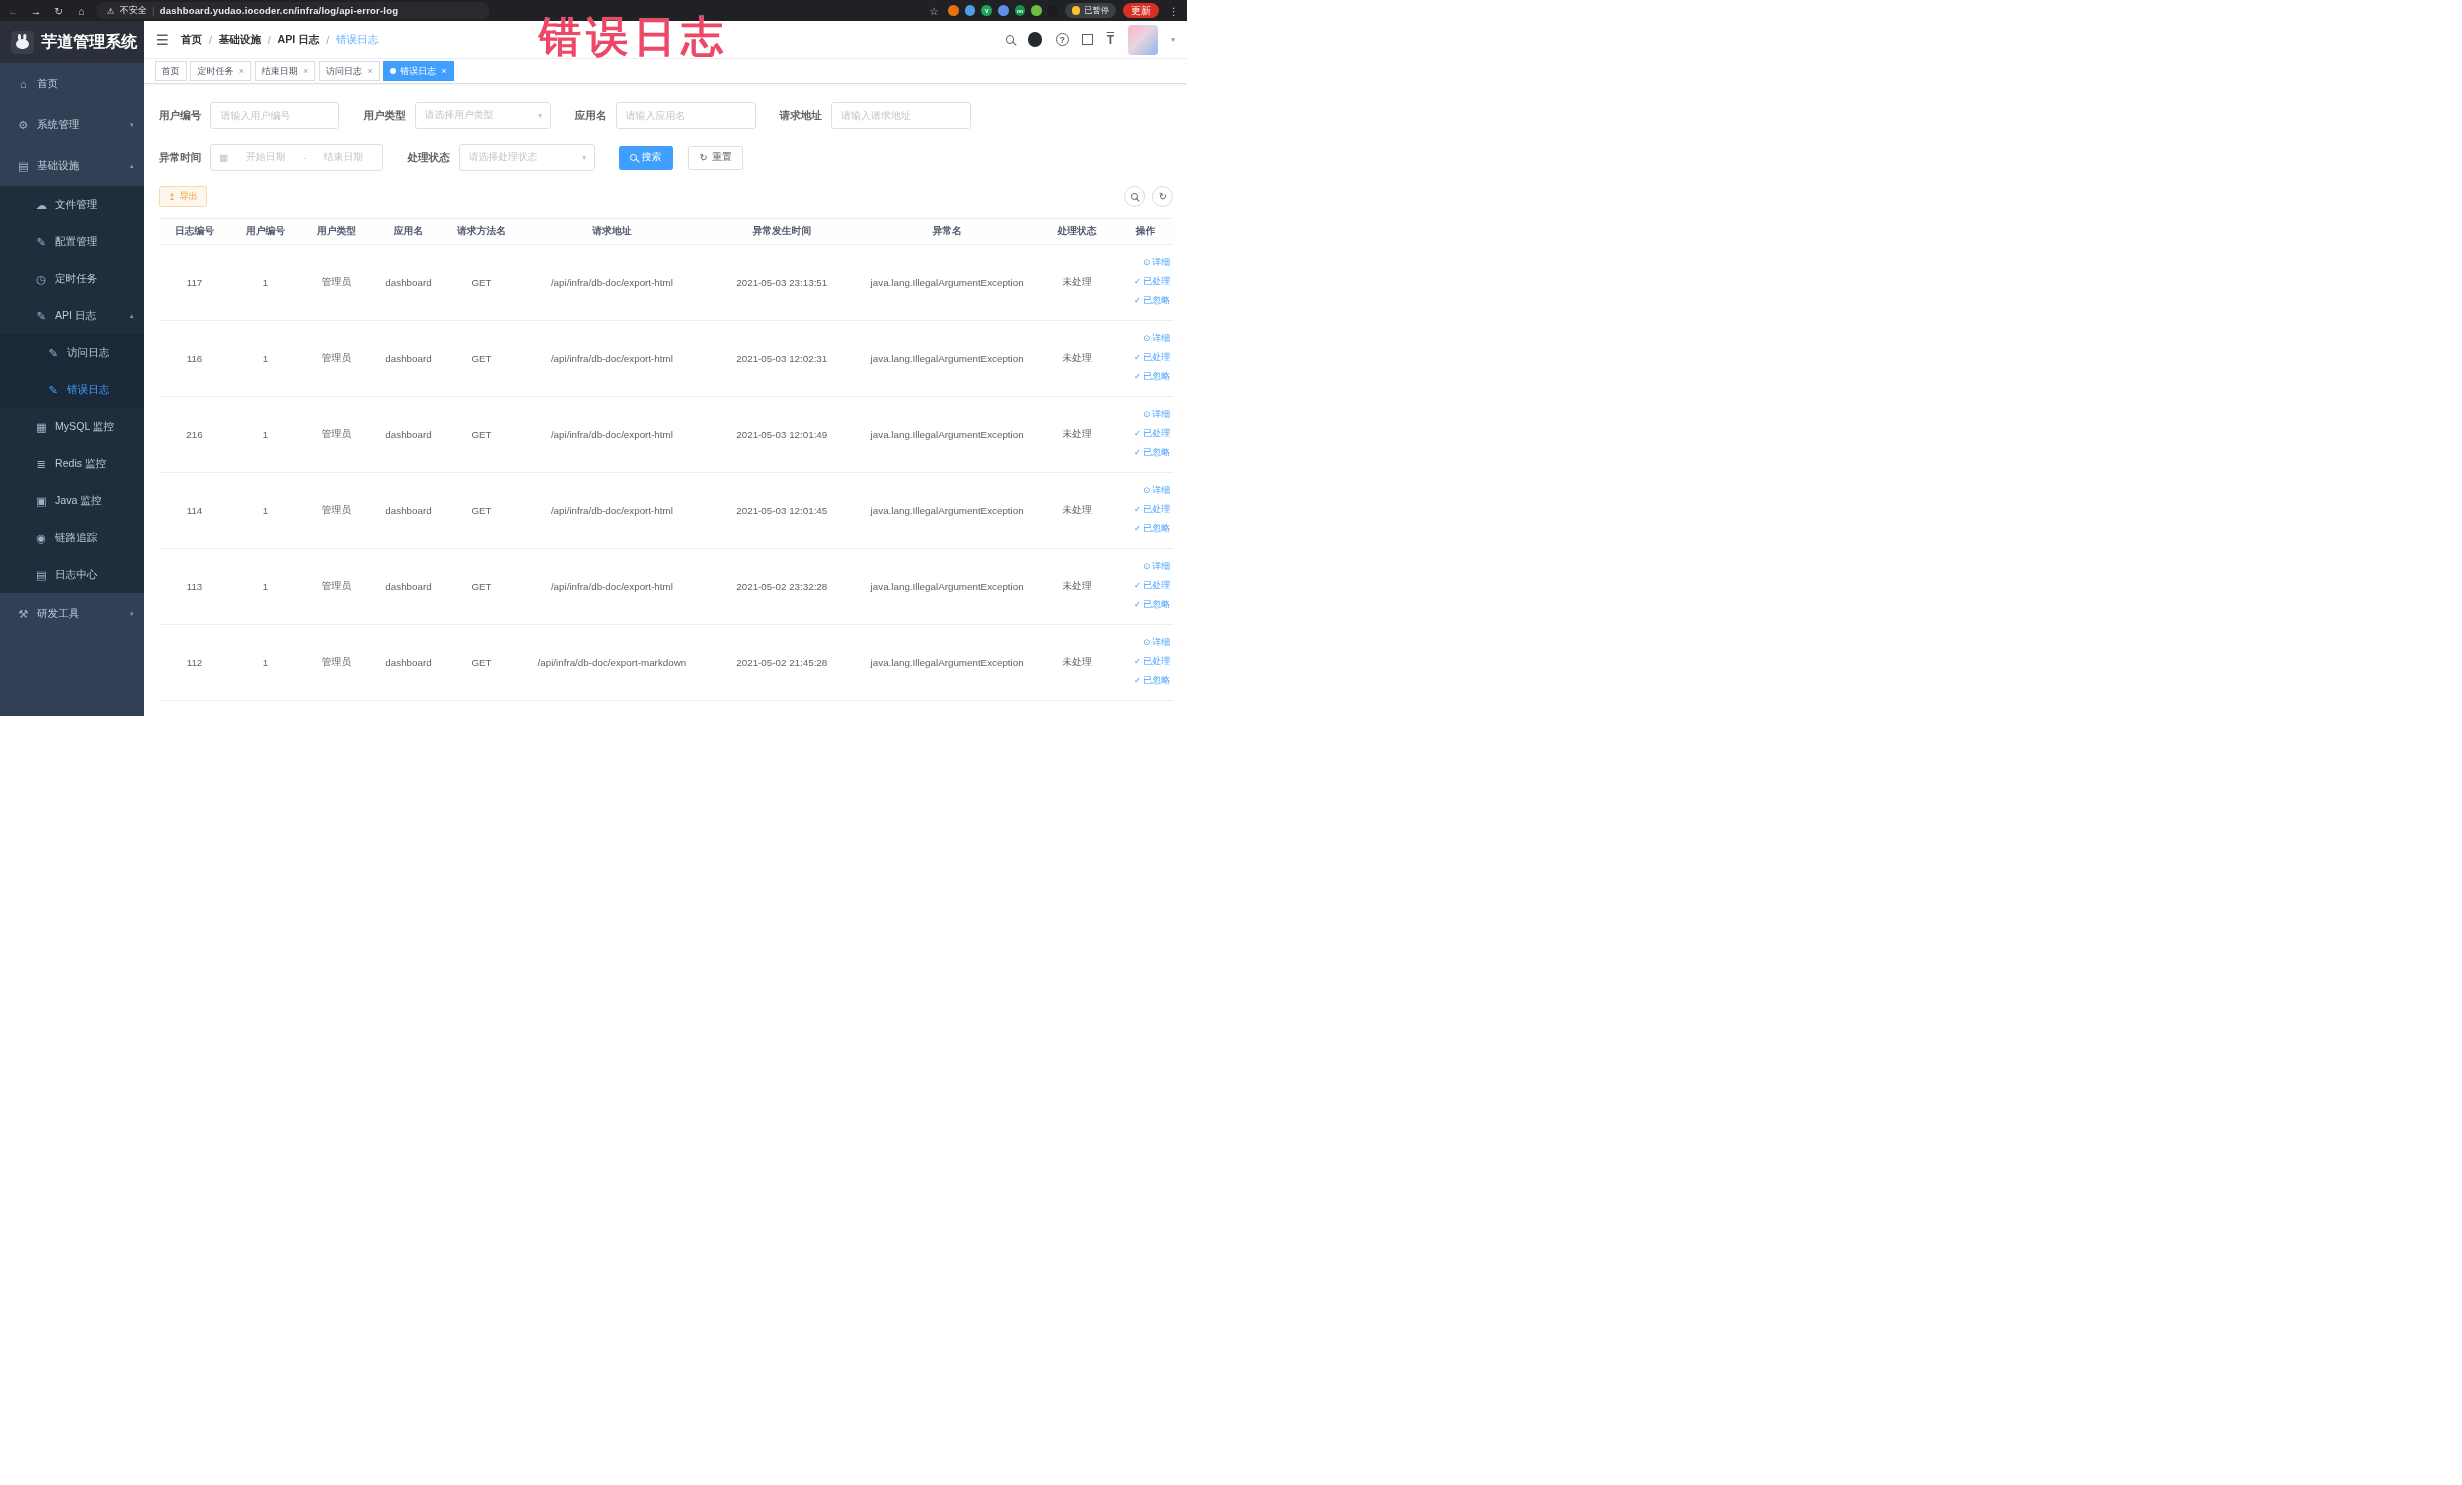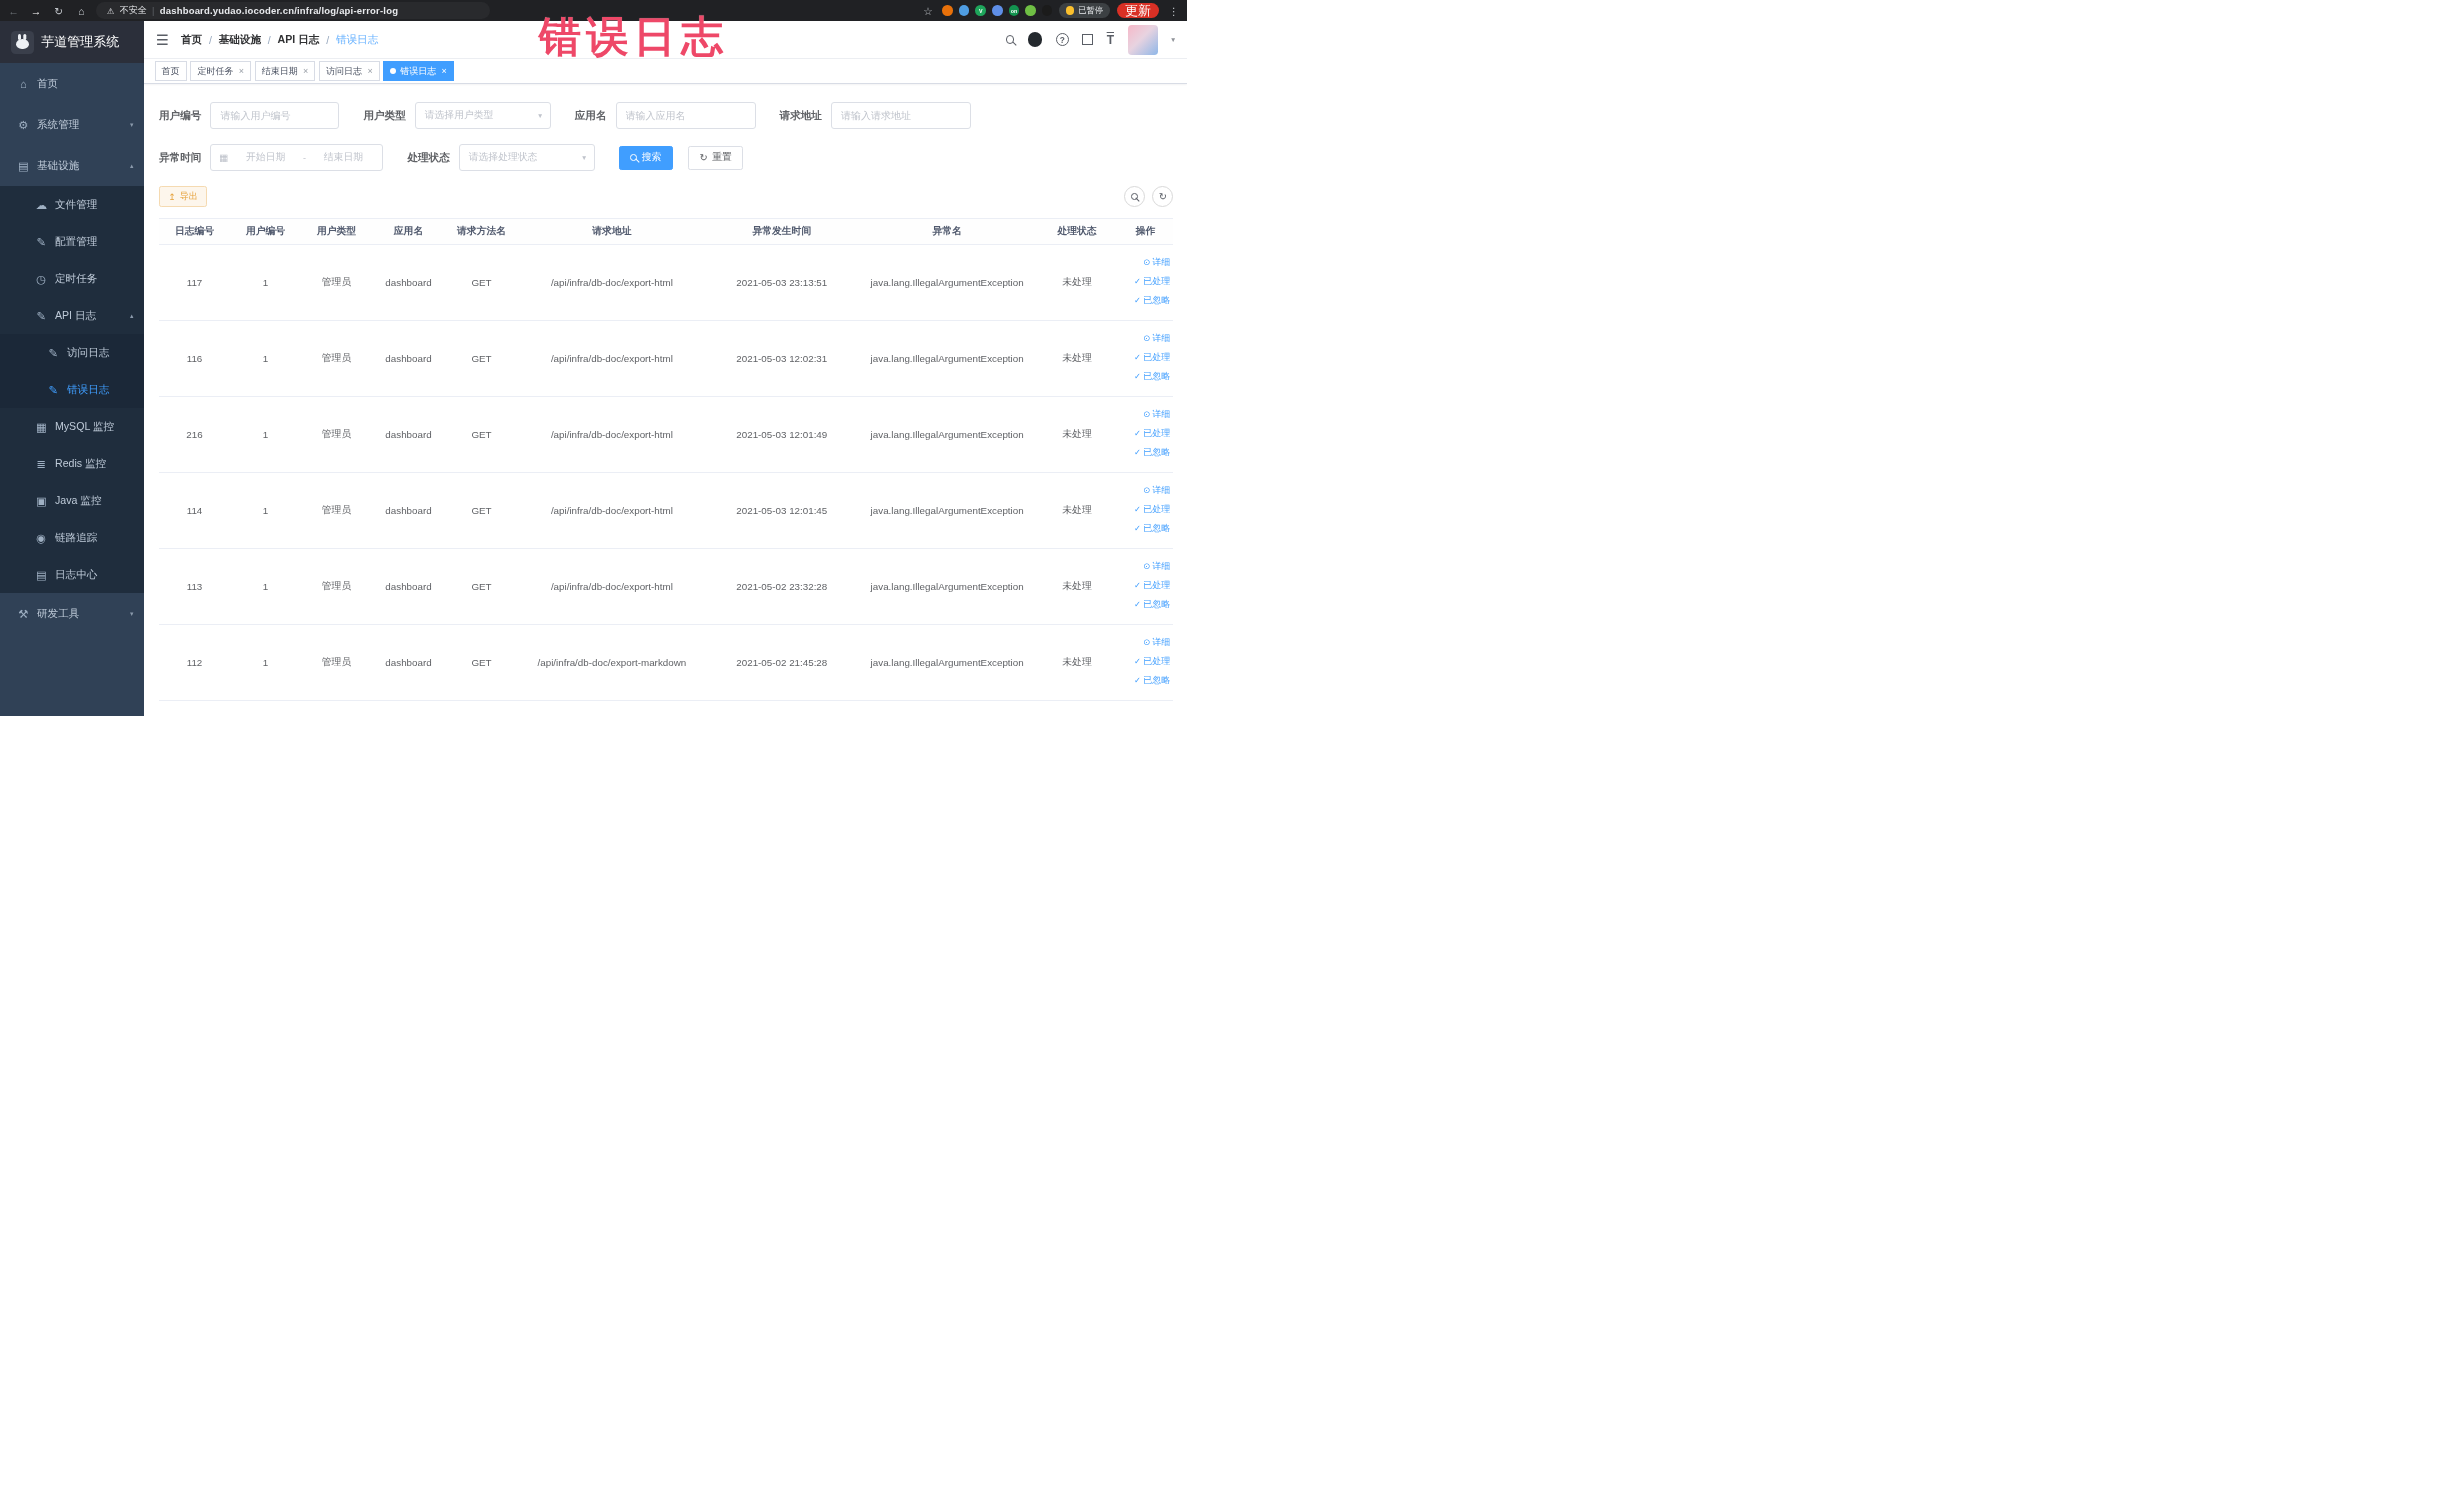--- a/index.html
+++ b/index.html
@@ -14,32 +14,32 @@
   .omnibox { display:flex; align-items:center; gap:5.3px; background:#292a2d; border-radius:10.6px; height:16.7px; padding:0 10.6px; flex:0 1 auto; min-width:394px; }
   .warn { color:#e8eaed; font-size:8.3px; }
   .sec { color:#e8eaed; font-size:9px; }
   .pipe { color:#5f6368; font-size:9px; }
   .url { color:#e8eaed; font-size:9.5px; font-weight:600; letter-spacing:0.2px; white-space:nowrap; }
   .chrome-right { margin-left:auto; display:flex; align-items:center; gap:6.8px; }
   .extensions { display:flex; align-items:center; gap:6px; }
   .ext { width:10.6px; height:10.6px; border-radius:50%; display:inline-flex; align-items:center; justify-content:center; font-size:5.3px; color:#fff; font-weight:bold; cursor:pointer; }
   .paused { display:flex; align-items:center; gap:3.8px; background:#3c4043; border-radius:8.3px; height:15px; padding:0 6.8px; font-size:8.3px; color:#e8eaed; cursor:pointer; }
   .face { width:8.3px; height:8.3px; border-radius:50%; background:#fbc02d; display:inline-block; }
-  .update { background:#d93025; color:#fff; border-radius:8.3px; height:15px; display:flex; align-items:center; padding:0 8.3px; font-size:13px; cursor:pointer; }
+  .update { background:#d93025; color:#fff; border-radius:8.3px; height:15px; display:flex; align-items:center; padding:0 8.3px; font-size:10px; cursor:pointer; }
 
   
   .watermark { position:absolute; left:539px; top:9px; z-index:99; font-size:42px; font-weight:800; color:#ee4868; letter-spacing:5.3px; text-shadow:0 0 0.8px rgba(255,255,255,.6); pointer-events:none; }
 
   
   .sidebar { position:absolute; top:21px; left:0; bottom:0; width:144px; background:#304156; z-index:10; }
   .logo { height:42px; background:#2b2f3a; display:flex; align-items:center; gap:7.6px; padding:0 10.6px; }
   .logo-img { width:23px; height:23px; background:#3a3f4b; border-radius:4.5px; position:relative; flex:none; }
   .logo-img::before { content:""; position:absolute; left:7.6px; top:3px; width:3px; height:6.8px; background:#eef1f5; border-radius:1.5px; box-shadow:5.3px 0 0 #eef1f5; }
   .logo-img::after { content:""; position:absolute; left:5.3px; top:8.3px; width:13px; height:10.6px; background:#eef1f5; border-radius:50% 50% 46% 46%; }
-  .logo-title { color:#fff; font-size:13px; font-weight:400; white-space:nowrap; }
+  .logo-title { color:#fff; font-size:16px; font-weight:700; white-space:nowrap; }
   .menu-item { display:flex; align-items:center; height:41px; padding:0 10.6px 0 15px; color:#bfcbd9; font-size:10.6px; cursor:pointer; }
   .menu-item.level1 { height:37px; padding-left:33px; background:#1f2d3d; }
   .menu-item.level2 { height:37px; padding-left:45px; background:#1b2838; }
   .menu-item.active, .menu-item.active .mi-icon { color:#409eff; }
   .mi-icon { width:16.7px; margin-right:5.3px; font-size:11.4px; color:#9fb0c3; text-align:center; flex:none; }
   .mi-label { white-space:nowrap; }
   .mi-caret { margin-left:auto; color:#8a99ab; font-size:6.8px; }
 
   
   .navbar { position:absolute; top:21px; left:144px; right:0; height:38px; background:#fff; border-bottom:0.8px solid #eceef2; display:flex; align-items:center; padding:0 12px; z-index:20; }

